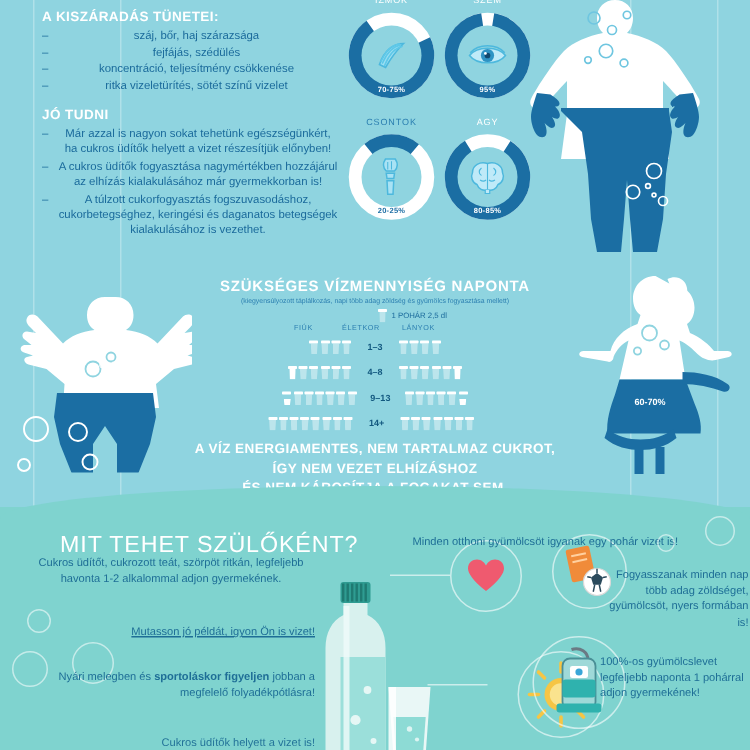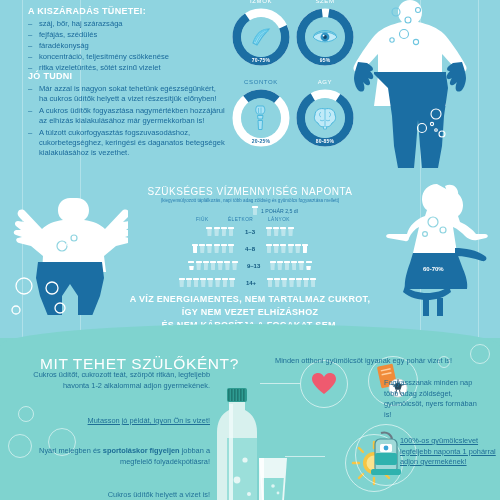--- a/index.html
+++ b/index.html
@@ -13,21 +13,21 @@
   .stage{position:absolute;inset:0;width:500px;height:500px;overflow:hidden;}
 
   
   .vline{position:absolute;top:0;bottom:0;width:1px;background:rgba(255,255,255,.30);}
 
   
   #panel-symptoms{position:absolute;left:28px;top:6px;width:195px;}
   #panel-symptoms h2,#panel-goodtoknow h2{
     margin:0 0 3px 0;font-size:9px;color:#ffffff;font-weight:bold;letter-spacing:.3px;
   }
-  ul.dashlist{list-style:none;margin:0;padding:0;}
+  ul.dashlist{list-style:none;margin:0;padding:0;text-align:center;}
   ul.dashlist li{
     position:relative;padding-left:11px;margin-bottom:1px;
     font-size:7.6px;line-height:10px;color:#1a6a9b;
   }
   ul.dashlist li:before{content:"–";position:absolute;left:0;top:0;color:#1a6a9b;}
   #panel-goodtoknow{position:absolute;left:28px;top:71px;width:197px;}
   #panel-goodtoknow ul.dashlist li{margin-bottom:2px;}
 
   
   .donut{position:absolute;width:58px;height:58px;}
@@ -48,21 +48,21 @@
 
   
   #body-figure{position:absolute;left:330px;top:-4px;width:160px;height:172px;}
   #body-figure .lbl{
     position:absolute;left:52px;top:52px;font-size:6.5px;color:#ffffff;font-weight:bold;
   }
 
   
   #mid-title{
     position:absolute;left:0;right:0;top:186px;text-align:center;
-    font-size:10px;color:#ffffff;font-weight:normal;letter-spacing:.5px;
+    font-size:10px;color:#ffffff;font-weight:bold;letter-spacing:.5px;
   }
   #mid-sub{
     position:absolute;left:0;right:0;top:198px;text-align:center;
     font-size:4.6px;color:#2b7fb0;
   }
   #glass-legend{
     position:absolute;left:252px;top:206px;display:flex;align-items:center;gap:3px;
     font-size:5.2px;color:#1a6a9b;
   }
 
@@ -136,21 +136,20 @@
   <div class="vline" style="left:22px;"></div>
   <div class="vline" style="left:80px;"></div>
   <div class="vline" style="left:420px;"></div>
   <div class="vline" style="left:478px;"></div>
 
   <div id="panel-symptoms">
     <h2>A KISZÁRADÁS TÜNETEI:</h2>
     <ul class="dashlist">
       <li>száj, bőr, haj szárazsága</li>
       <li>fejfájás, szédülés</li>
-      <li>fáradékonyság</li>
       <li>koncentráció, teljesítmény csökkenése</li>
       <li>ritka vizeletürítés, sötét színű vizelet</li>
     </ul>
   </div>
 
   <div id="panel-goodtoknow">
     <h2>JÓ TUDNI</h2>
     <ul class="dashlist">
       <li>Már azzal is nagyon sokat tehetünk egészségünkért, ha cukros üdítők helyett a vizet részesítjük előnyben!</li>
       <li>A cukros üdítők fogyasztása nagymértékben hozzájárul az elhízás kialakulásához már gyermekkorban is!</li>
@@ -587,21 +586,21 @@
 
   <div id="bottom">
 
     <div id="bottom-title">MIT TEHET SZÜLŐKÉNT?</div>
 
     <div class="circ-deco" style="left:18px;top:68px;width:14px;height:14px;"></div>
     <div class="circ-deco" style="left:8px;top:96px;width:22px;height:22px;"></div>
     <div class="circ-deco" style="left:48px;top:90px;width:26px;height:26px;"></div>
     <div class="circ-deco" style="left:470px;top:6px;width:18px;height:18px;"></div>
 
-    <div class="tip r" style="left:18px;top:32px;width:192px;">Cukros üdítőt, cukrozott teát, szörpöt ritkán, legfeljebb havonta 1-2 alkalommal adjon gyermekének.</div>
+    <div class="tip r" style="left:18px;top:32px;width:192px;text-align:center;">Cukros üdítőt, cukrozott teát, szörpöt ritkán, legfeljebb havonta 1-2 alkalommal adjon gyermekének.</div>
     <div class="tip r" style="left:18px;top:78px;width:192px;text-decoration:underline;">Mutasson jó példát, igyon Ön is vizet!</div>
     <div class="tip r" style="left:18px;top:108px;width:192px;">
       <span>Nyári melegben és </span><b>sportoláskor figyeljen</b><span> jobban a megfelelő folyadékpótlásra!</span>
     </div>
     <div class="tip r" style="left:18px;top:152px;width:192px;opacity:.95;">Cukros üdítők helyett a vizet is!</div>
 
     <div class="icon-circle" style="left:300px;top:22px;width:46px;height:46px;">
       <svg width="26" height="24" viewBox="0 0 26 24">
         <path d="M13 22 C4 15, 1 10, 1 7 C1 3, 4 1, 7 1 C10 1, 12 3, 13 5 C14 3, 16 1, 19 1
                  C22 1, 25 3, 25 7 C25 10, 22 15, 13 22 Z" fill="#ef5a6f"></path>
@@ -649,22 +648,22 @@
         <rect x="17" y="13" width="12" height="8" rx="1.5" fill="#ffffff"></rect>
         <circle cx="23" cy="17" r="2.4" fill="#3aa6d8"></circle>
         <rect x="8" y="38" width="30" height="6" rx="2" fill="#2fb2ae"></rect>
       </svg>
     </div>
 
     <div class="connector" style="left:260px;top:45px;width:40px;"></div>
     <div class="connector" style="left:285px;top:118px;width:40px;"></div>
 
     <div class="tip" style="left:275px;top:18px;width:190px;">Minden otthoni gyümölcsöt igyanak egy pohár vizet is!</div>
-    <div class="tip" style="left:384px;top:40px;width:95px;">Fogyasszanak minden nap több adag zöldséget, gyümölcsöt, nyers formában is!</div>
-    <div class="tip" style="left:400px;top:98px;width:98px;text-decoration:underline;">100%-os gyümölcslevet legfeljebb naponta 1 pohárral adjon gyermekének!</div>
+    <div class="tip" style="left:404px;top:40px;width:95px;text-align:right;">Fogyasszanak minden nap több adag zöldséget, gyümölcsöt, nyers formában is!</div>
+    <div class="tip" style="left:400px;top:98px;width:98px;">100%-os gyümölcslevet legfeljebb naponta 1 pohárral adjon gyermekének!</div>
 
     <div id="bottle">
       <svg width="64" height="150" viewBox="0 0 64 150">
         <rect x="22" y="0" width="20" height="14" rx="2" fill="#2f9c92"></rect>
         <g fill="#1f7a72">
           <rect x="23" y="1" width="1.6" height="12"></rect>
             <rect x="26" y="1" width="1.6" height="12"></rect>
           <rect x="29" y="1" width="1.6" height="12"></rect>
             <rect x="32" y="1" width="1.6" height="12"></rect>
           <rect x="35" y="1" width="1.6" height="12"></rect>

